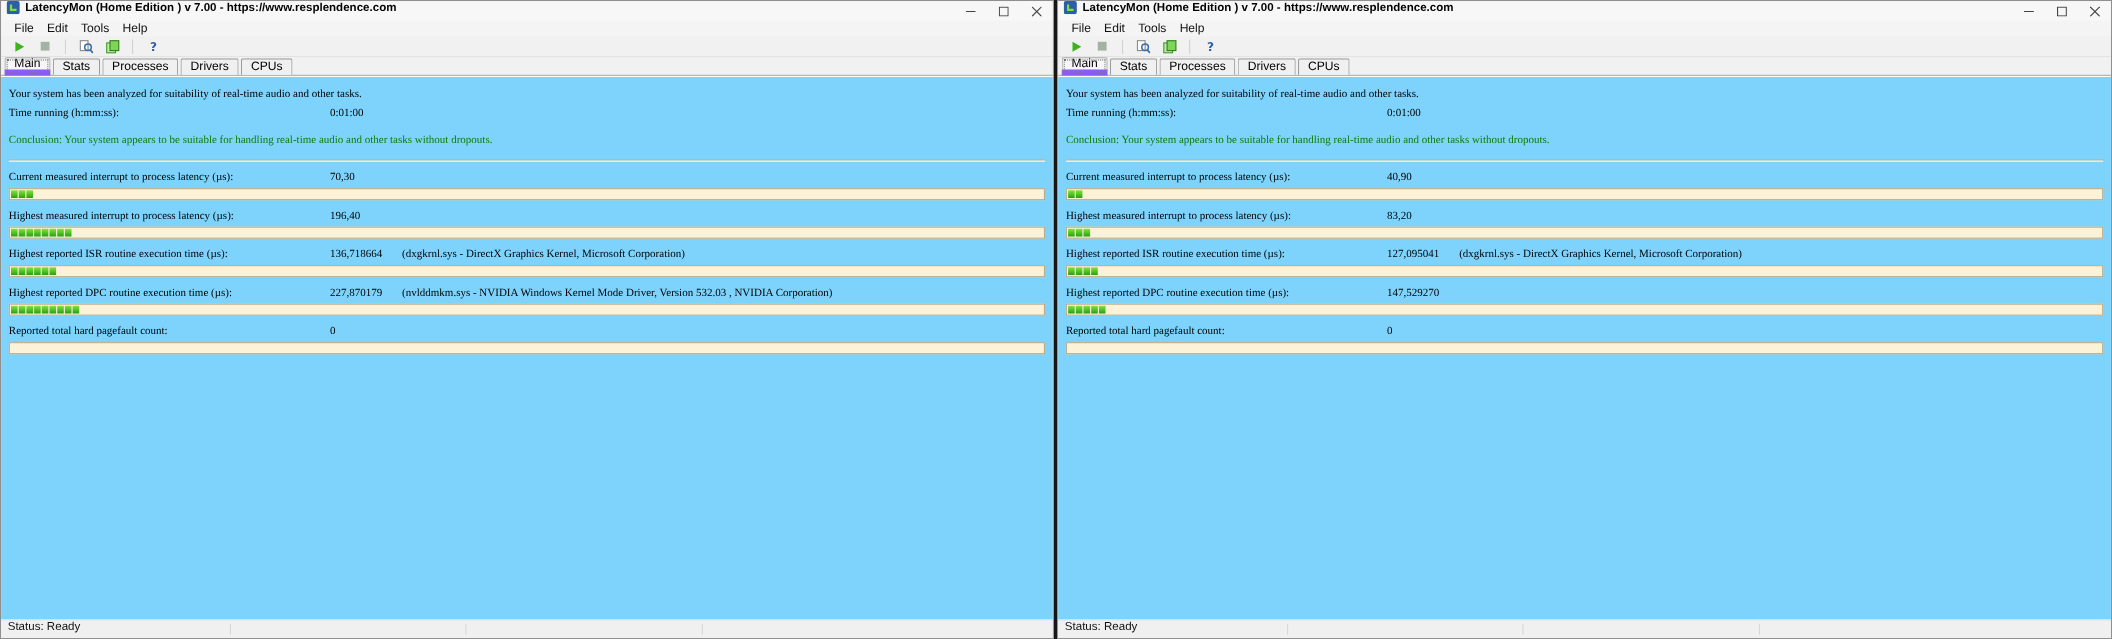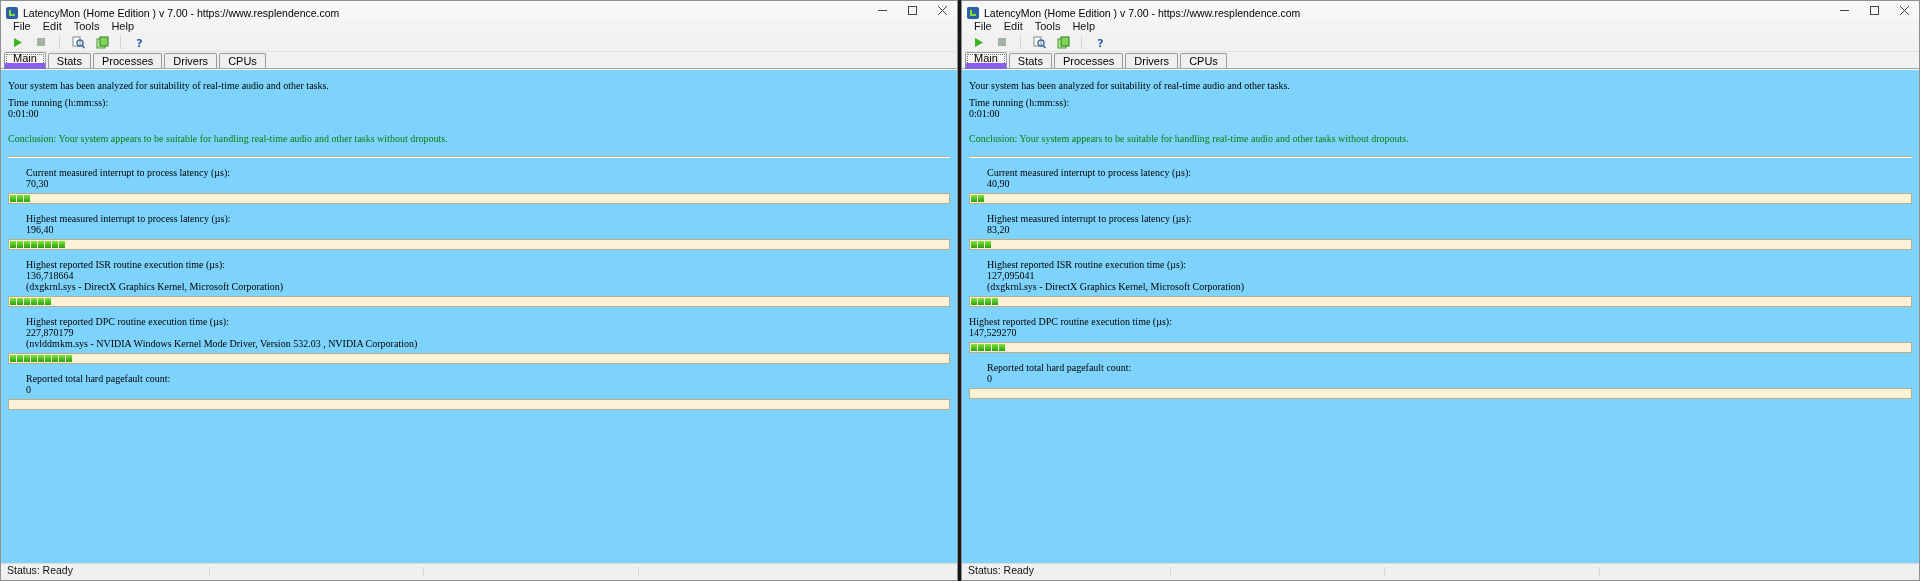--- a/index.html
+++ b/index.html
@@ -10,22 +10,22 @@
     position:absolute; top:0; height:581px;
     background:#f1f1f1; border:1px solid #8f8f8f;
     display:flex; flex-direction:column;
   }
   #win0 { left:0; width:958px; }
   #win1 { left:961px; width:959px; }
 
   
   .titlebar {
     height:18px; flex:none; background:#f7f7f7;
-    display:flex; align-items:flex-end; padding-left:5px;
-    font-size:10.5px; color:#000;
+    display:flex; align-items:flex-start; padding-left:5px;
+    font-size:10.5px; color:#000;font-weight:bold;
   }
   .app-icon { width:12px; height:12px; margin-right:5px; flex:none; }
   .title { white-space:nowrap; overflow:hidden; }
   .winbtns { margin-left:auto; display:flex; height:100%; }
   .wbtn { width:30px; height:100%; display:flex; align-items:center; justify-content:center; }
   .wbtn svg { display:block; }
 
   
   .menubar {
     height:14px; flex:none; background:#f4f4f4;
@@ -61,21 +61,21 @@
     outline:1px dotted #777; outline-offset:-3px;
     border-bottom:6px solid #8b5cf6;
   }
 
   
   .panel {
     flex:1; background:#7dd3fc; padding:10px 7px 0;
     font-family:Liberation Serif, serif; font-size:10px; color:#000;
     overflow:hidden; border-top:1px solid #fffdf1;
   }
-  .row { display:flex; align-items:baseline; white-space:nowrap; position:relative;flex-direction:column; }
+  .row { display:flex; align-items:baseline; white-space:nowrap; position:relative; }
   .klabel { width:292px; flex:none; }
   .kvalue { flex:none; }
   .kdetail { margin-left:18px; flex:none; }
   .analysis { margin-bottom:6px; }
   .conclusion { margin-top:14px; color:#0b7c0b; }
   .divider { margin-top:12px; height:2px; border-top:1px solid #bdb190; border-bottom:1px solid #fffef5; }
 
   .metric { padding-top:9px; }
   .bar-track {
     height:11px; margin-top:4px;

